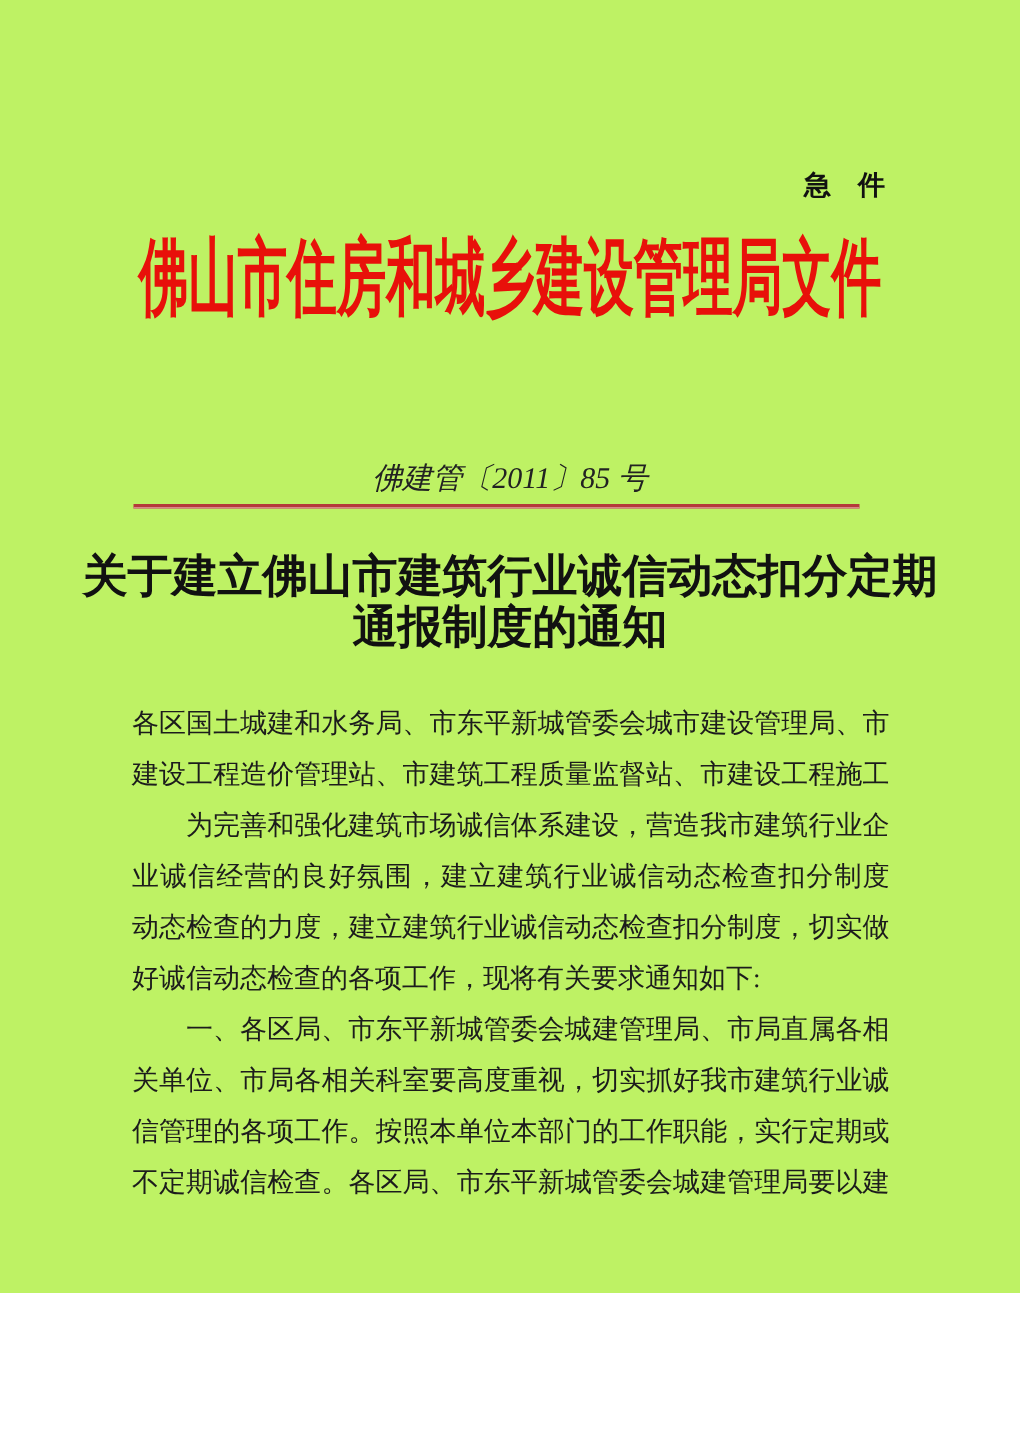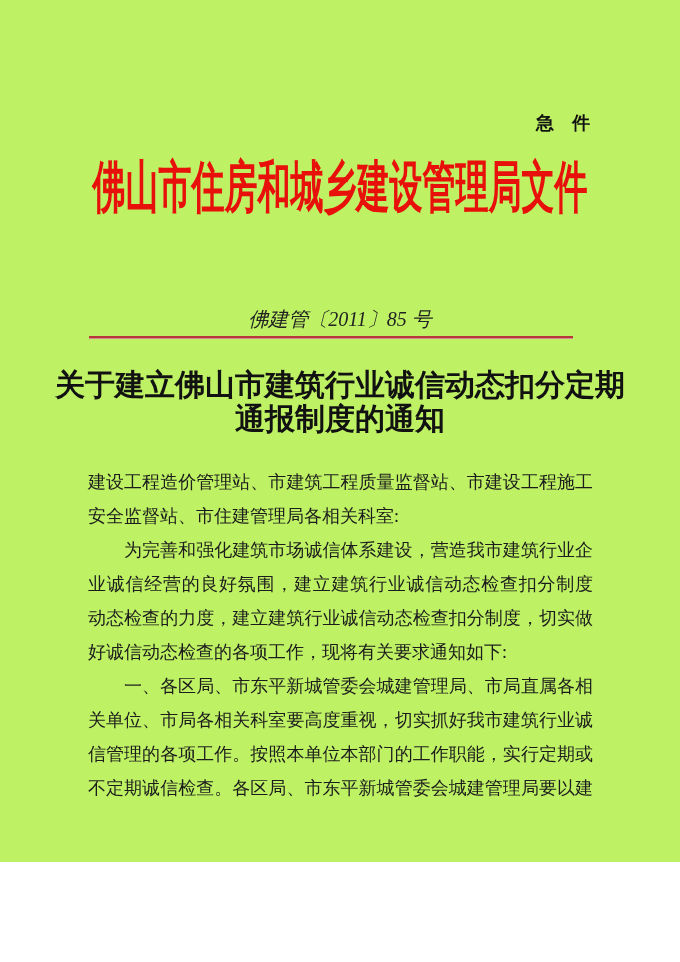--- a/index.html
+++ b/index.html
@@ -126,22 +126,22 @@
   <div class="red-rule"></div>
 
   <div class="doc-title">
     <div>关于建立佛山市建筑行业诚信动态扣分定期</div>
     <div>通报制度的通知</div>
   </div>
 
   <div class="body-text">
 
     <div>
+      <div class="body-line jl">各区国土城建和水务局、市东平新城管委会城市建设管理局、市</div>
       <div class="body-line jl">建设工程造价管理站、市建筑工程质量监督站、市建设工程施工</div>
-      <div class="body-line">安全监督站、市住建管理局各相关科室:</div>
     </div>
 
     <div>
       <div class="body-line jl ind">为完善和强化建筑市场诚信体系建设，营造我市建筑行业企</div>
       <div class="body-line jl">业诚信经营的良好氛围，建立建筑行业诚信动态检查扣分制度</div>
       <div class="body-line jl">动态检查的力度，建立建筑行业诚信动态检查扣分制度，切实做</div>
       <div class="body-line">好诚信动态检查的各项工作，现将有关要求通知如下:</div>
     </div>
 
     <div>

